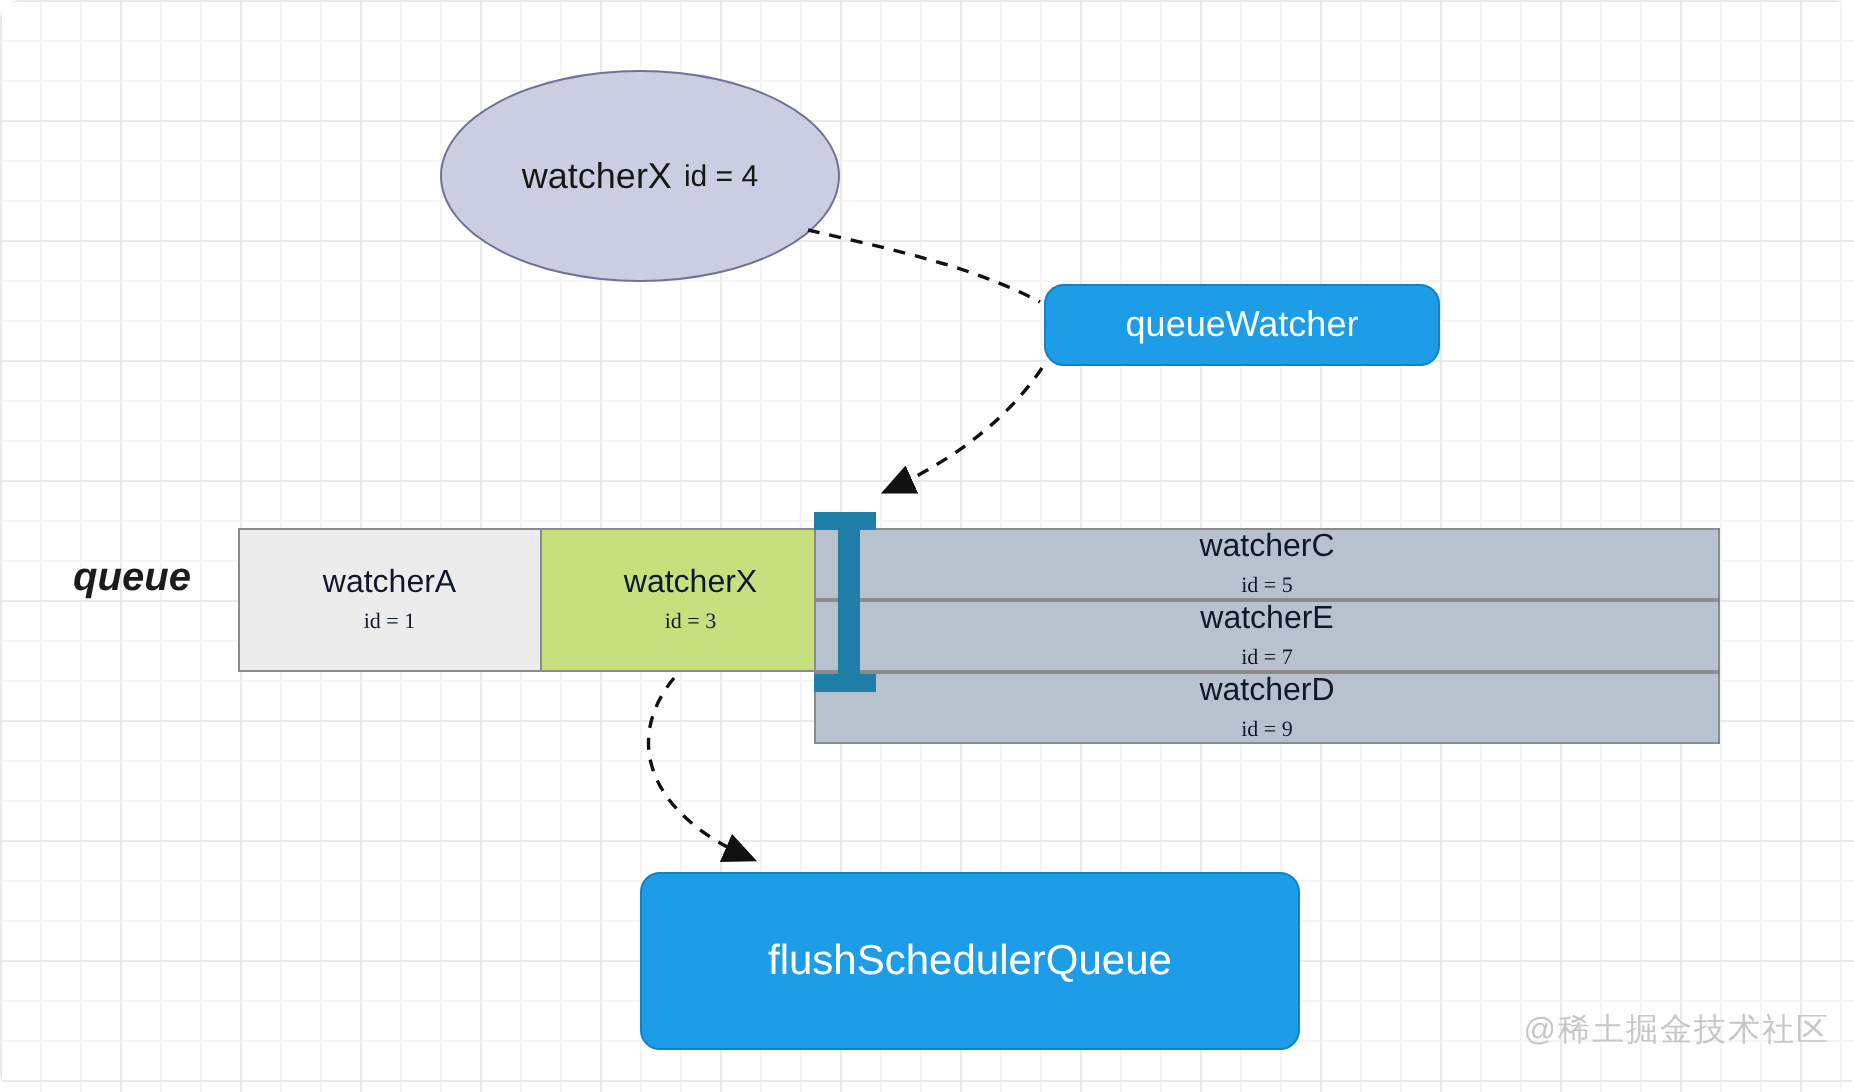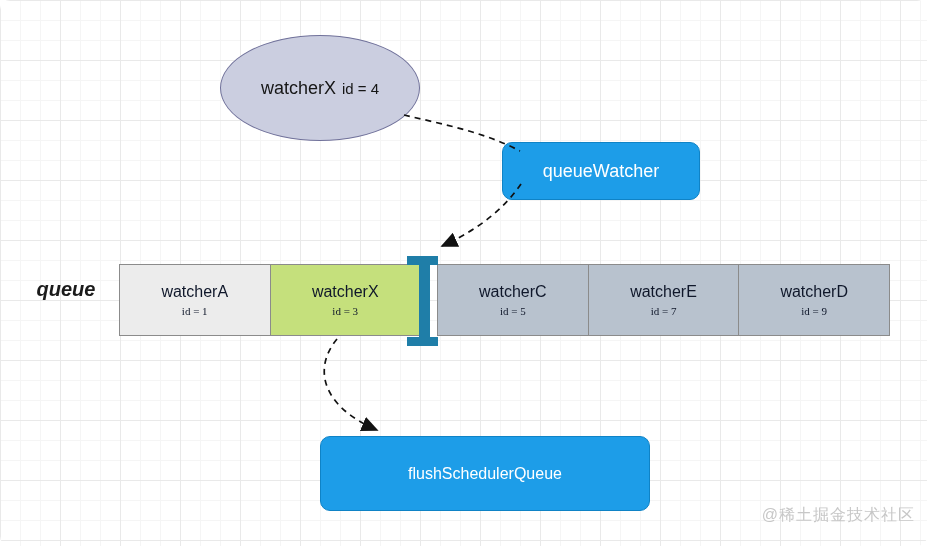--- a/index.html
+++ b/index.html
@@ -38,38 +38,38 @@
   
   .bluebox{
     position:absolute;
     background:#1d9de8;
     border:1px solid #0f83c6;
     border-radius:10px;
     color:#ffffff;
     display:flex;align-items:center;justify-content:center;
     box-sizing:border-box;
   }
-  .queue-watcher{left:502px;top:142px;width:198px;height:58px;font-size:18px;justify-content:center;}
-  .flush-box{left:320px;top:436px;width:330px;height:75px;font-size:16px;}
+  .queue-watcher{left:522px;top:142px;width:198px;height:41px;font-size:18px;justify-content:center;}
+  .flush-box{left:320px;top:436px;width:330px;height:89px;font-size:21px;}
 
   
   .queue-label{
     position:absolute;left:18px;top:278px;width:96px;
     text-align:center;
     font-size:20px;font-weight:bold;color:#1b1b1b;font-style:italic;
   }
 
   
   .queue-row{
     position:absolute;top:264px;height:72px;
     display:flex;
     box-sizing:border-box;
   }
   .row-left{left:119px;width:301px;}
-  .row-right{left:437px;width:452px;}
+  .row-right{left:407px;width:452px;flex-direction:column;}
   .cell{
     flex:1 1 0;
     border:1px solid #8b8b8b;
     margin-right:-1px;
     box-sizing:border-box;
     display:flex;flex-direction:column;align-items:center;justify-content:center;
     gap:4px;
     color:#0f172a;
   }
   .cell .name{font-size:16px;}

